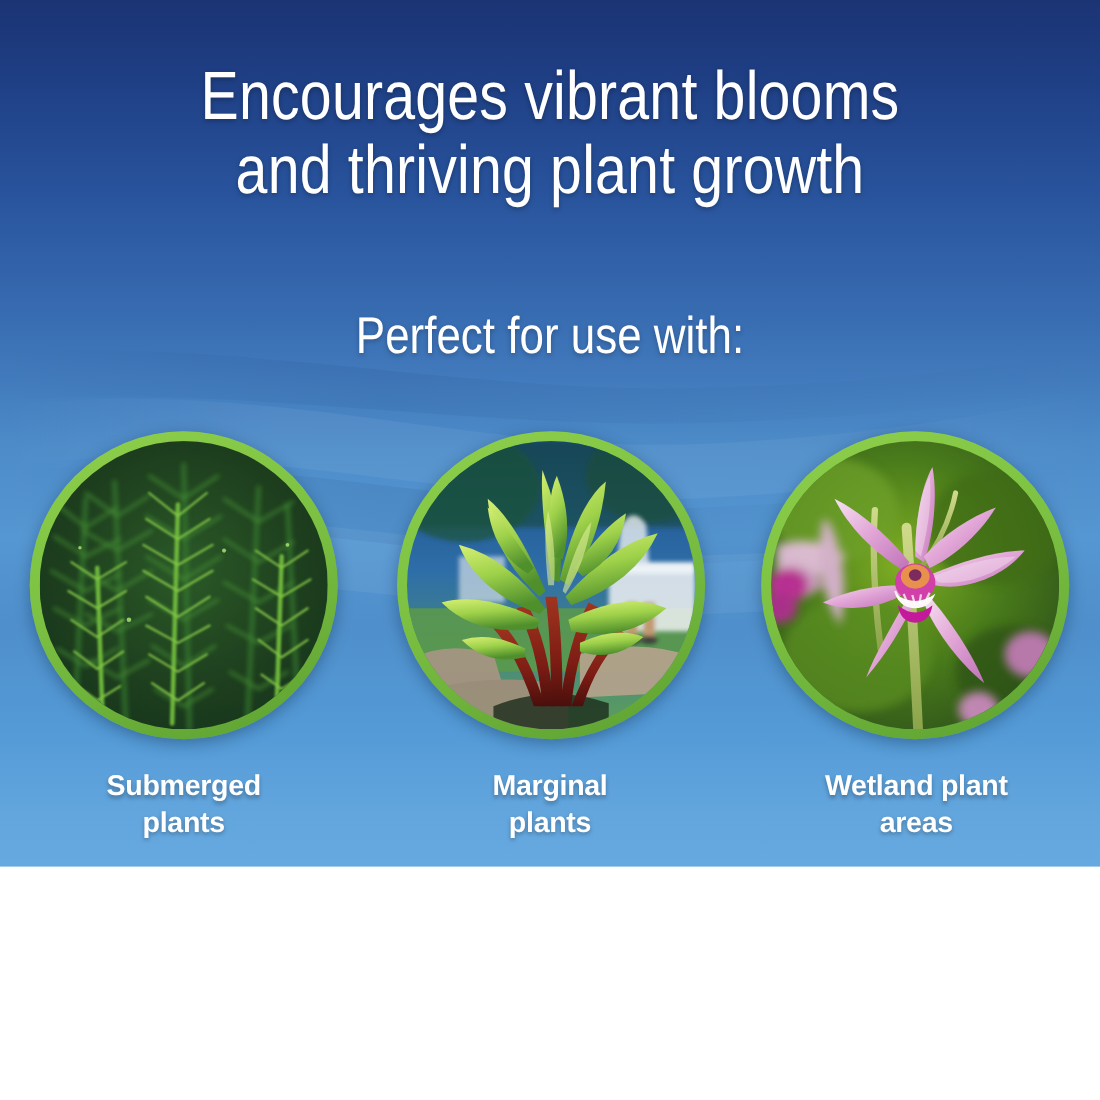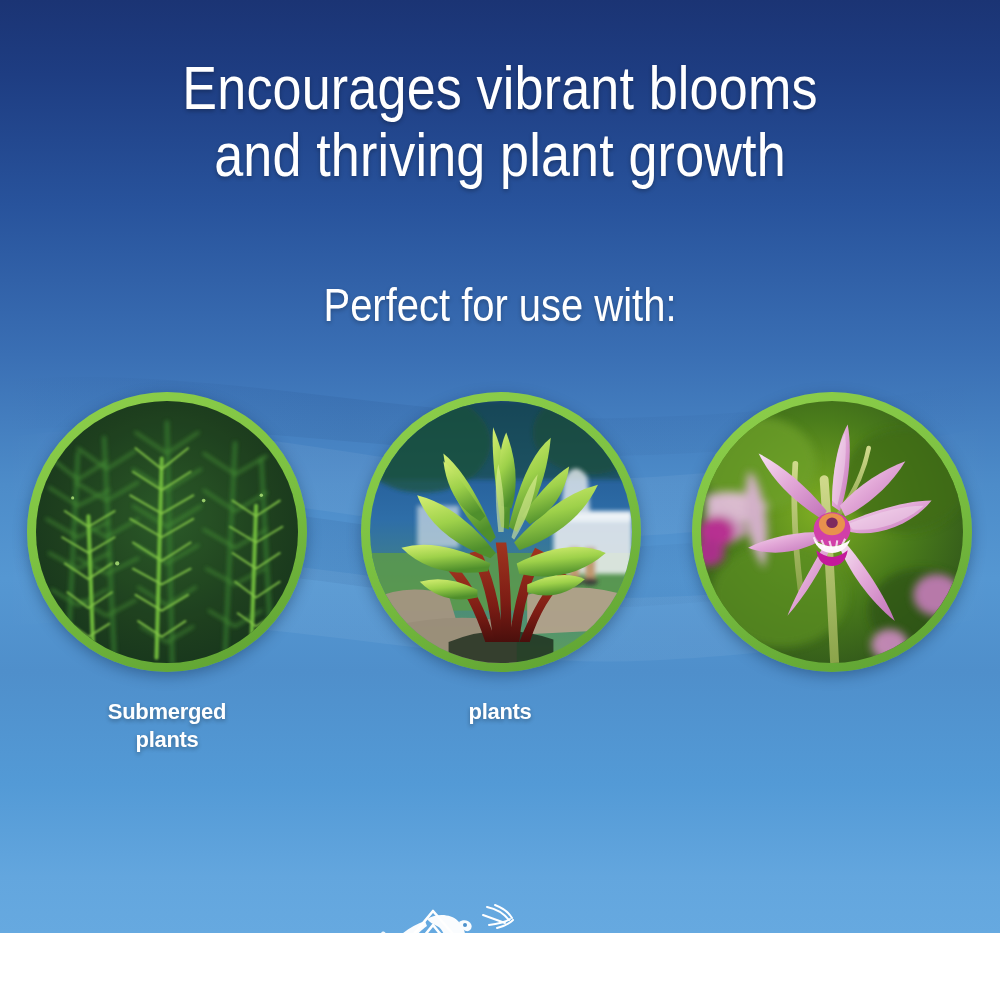--- a/index.html
+++ b/index.html
@@ -3,21 +3,21 @@
 <meta charset="utf-8">
 <style>
   html, body {
     margin: 0;
     padding: 0;
     background: #ffffff;
   }
   #poster {
     position: relative;
     width: 1000px;
-    height: 933px;
+    height: 788px;
     overflow: hidden;
     font-family: "Liberation Sans", sans-serif;
     background: linear-gradient(180deg,
         #1b3474 0%,
         #1e3d82 8%,
         #28539c 22%,
         #3a6fb4 38%,
         #4d8cc9 52%,
         #5597d2 62%,
         #4f8fcb 72%,
@@ -107,21 +107,21 @@
     left: 0;
     top: 698px;
     width: 1000px;
     height: 110px;
   }
   .caption {
     position: absolute;
     top: 0;
     text-align: center;
     color: #ffffff;
-    font-size: 22px;
+    font-size: 26px;
     font-weight: bold;
     line-height: 1.25;
     letter-spacing: -0.3px;
     text-shadow: 0 2px 4px rgba(0,0,0,0.30);
   }
   .caption.p1 { left: 7px;   width: 320px; }
   .caption.p2 { left: 345px; width: 310px; }
   .caption.p3 { left: 672px; width: 322px; }
   .caption .ln { display: block; }
 
@@ -391,21 +391,26 @@
     </div>
 
   </div>
 
   <div class="captions">
     <div class="caption p1">
       <span class="ln">Submerged</span>
       <span class="ln">plants</span>
     </div>
     <div class="caption p2">
+      <span class="ln">Marginal</span>
       <span class="ln">plants</span>
+    </div>
+    <div class="caption p3">
+      <span class="ln">Wetland plant</span>
+      <span class="ln">areas</span>
     </div>
   </div>
 
   <div class="logo">
     <svg viewBox="0 0 300 125" aria-hidden="true">
 
       <g fill="none" stroke="#ffffff" stroke-width="2.6" stroke-linejoin="round" stroke-linecap="round">
         <path d="M40,62 L78,16 L118,62 Z"></path>
         <path d="M52,62 L78,30 L104,62"></path>
       </g>

